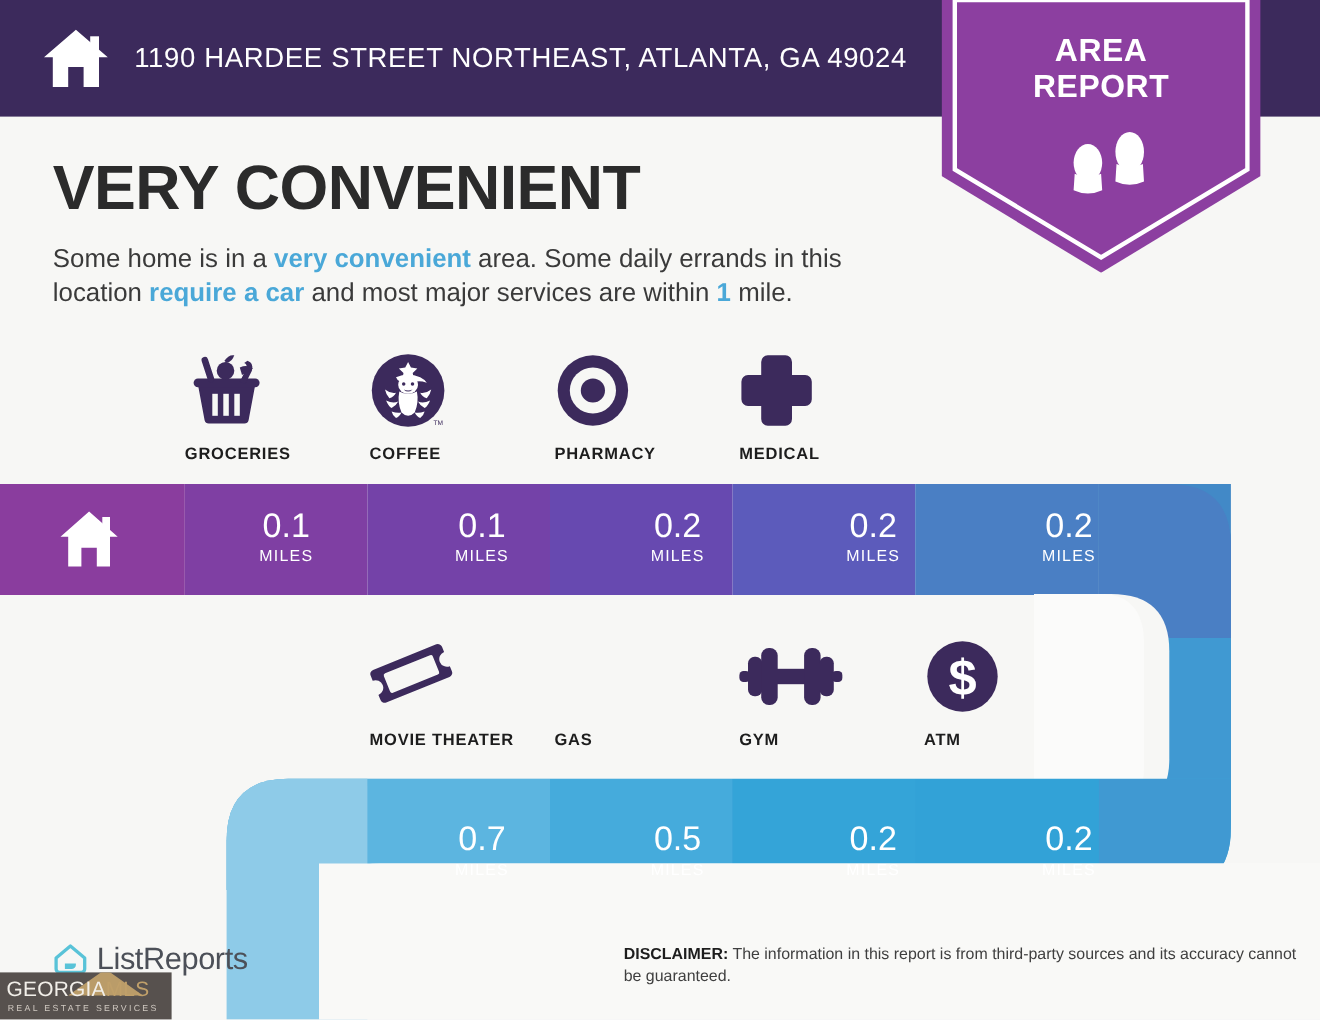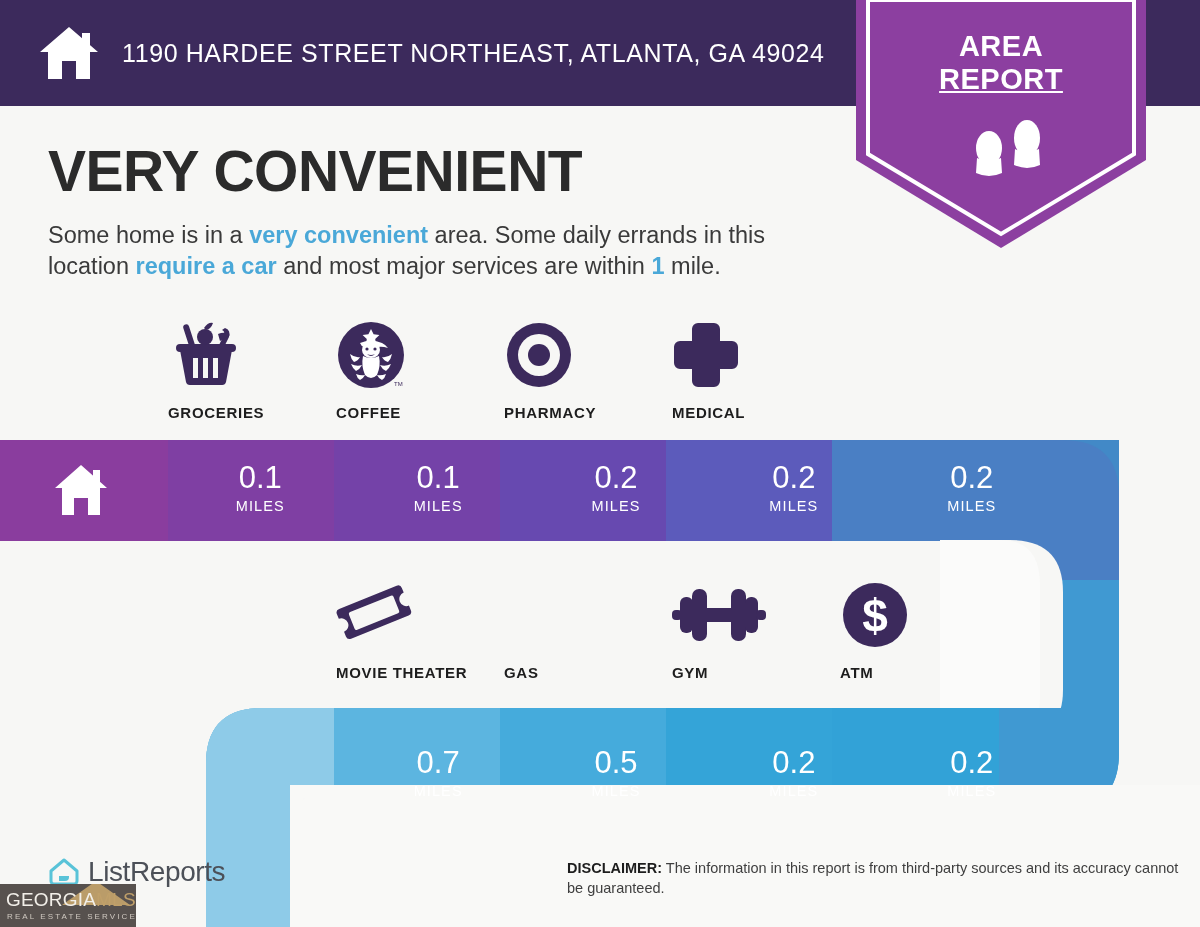--- a/index.html
+++ b/index.html
@@ -42,21 +42,21 @@
   #area-badge svg { display:block; }
   #badge-text {
     position: absolute; left: 0; top: 30px; width: 290px;
     text-align: center;
     color: #ffffff;
     font-size: 29px;
     font-weight: 700;
     line-height: 1.13;
     letter-spacing: 0.5px;
   }
-  #badge-line2 { display:block;text-decoration:underline; }
+  #badge-line2 { display:block; }
 
   
   #title-block { position: absolute; left: 48px; top: 143px; width: 800px; }
   #page-title {
     font-size: 57px;
     font-weight: 700;
     color: #2b2b2b;
     letter-spacing: -0.5px;
     line-height: 1.0;
   }
@@ -126,21 +126,21 @@
     display: flex; align-items: center; z-index: 6;
   }
   #listreports-name {
     margin-left: 8px;
     font-size: 28px;
     color: #4c5058;
     letter-spacing: -0.4px;
   }
   #mls-badge {
     position: absolute; left: 0; top: 884px;
-    width: 136px; height: 43px;
+    width: 156px; height: 43px;
     background: #57514e;
     z-index: 8;
     overflow: hidden;
   }
   #mls-badge-top {
     position: absolute; left: 6px; top: 5px;
     font-size: 19px; letter-spacing: 0.2px; white-space: nowrap;
   }
   .mls-georgia { color: #f2efe9; }
   .mls-mls { color: #c0a06a; }

